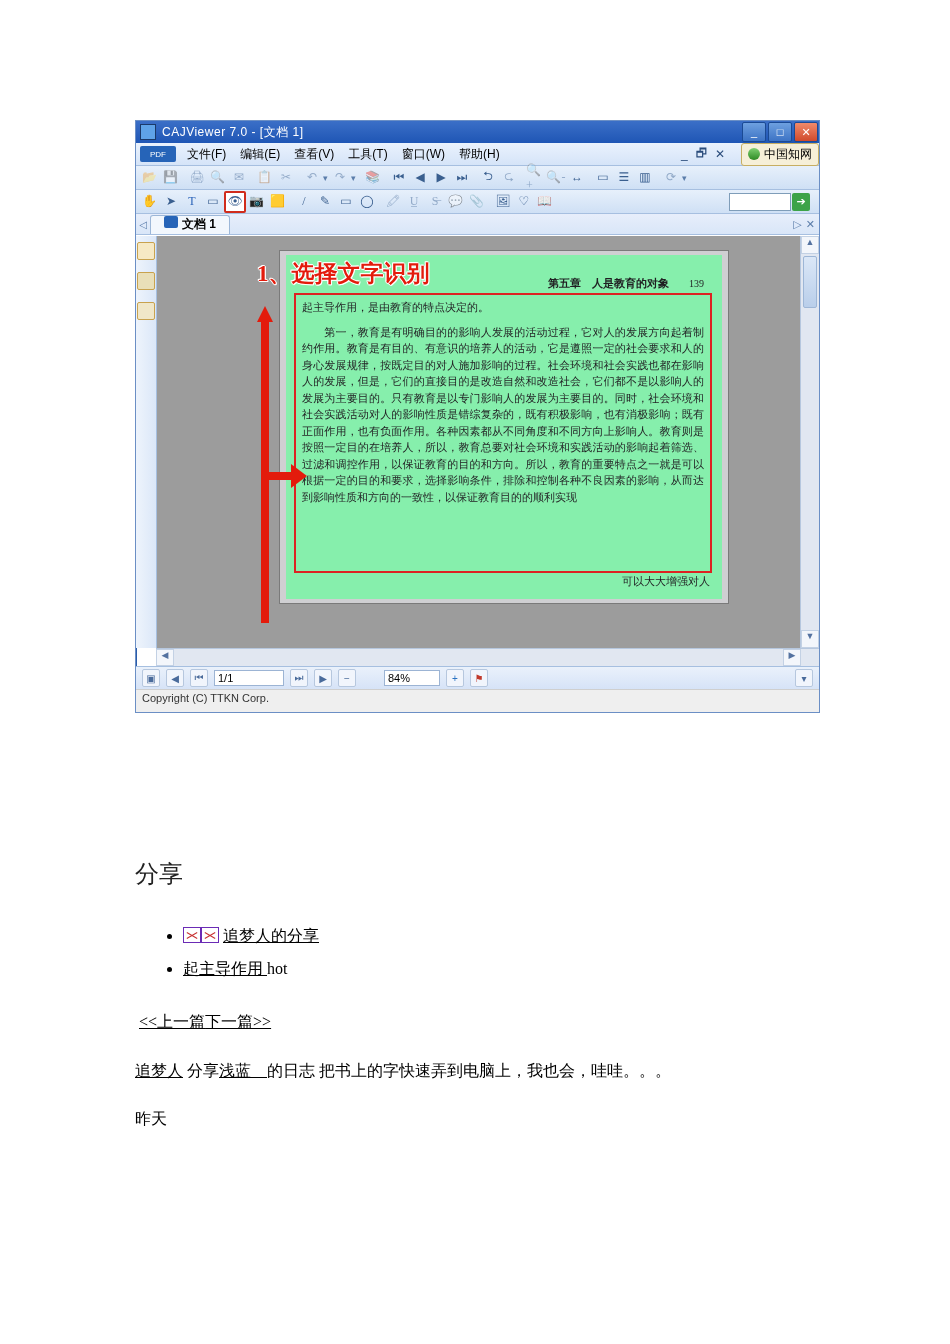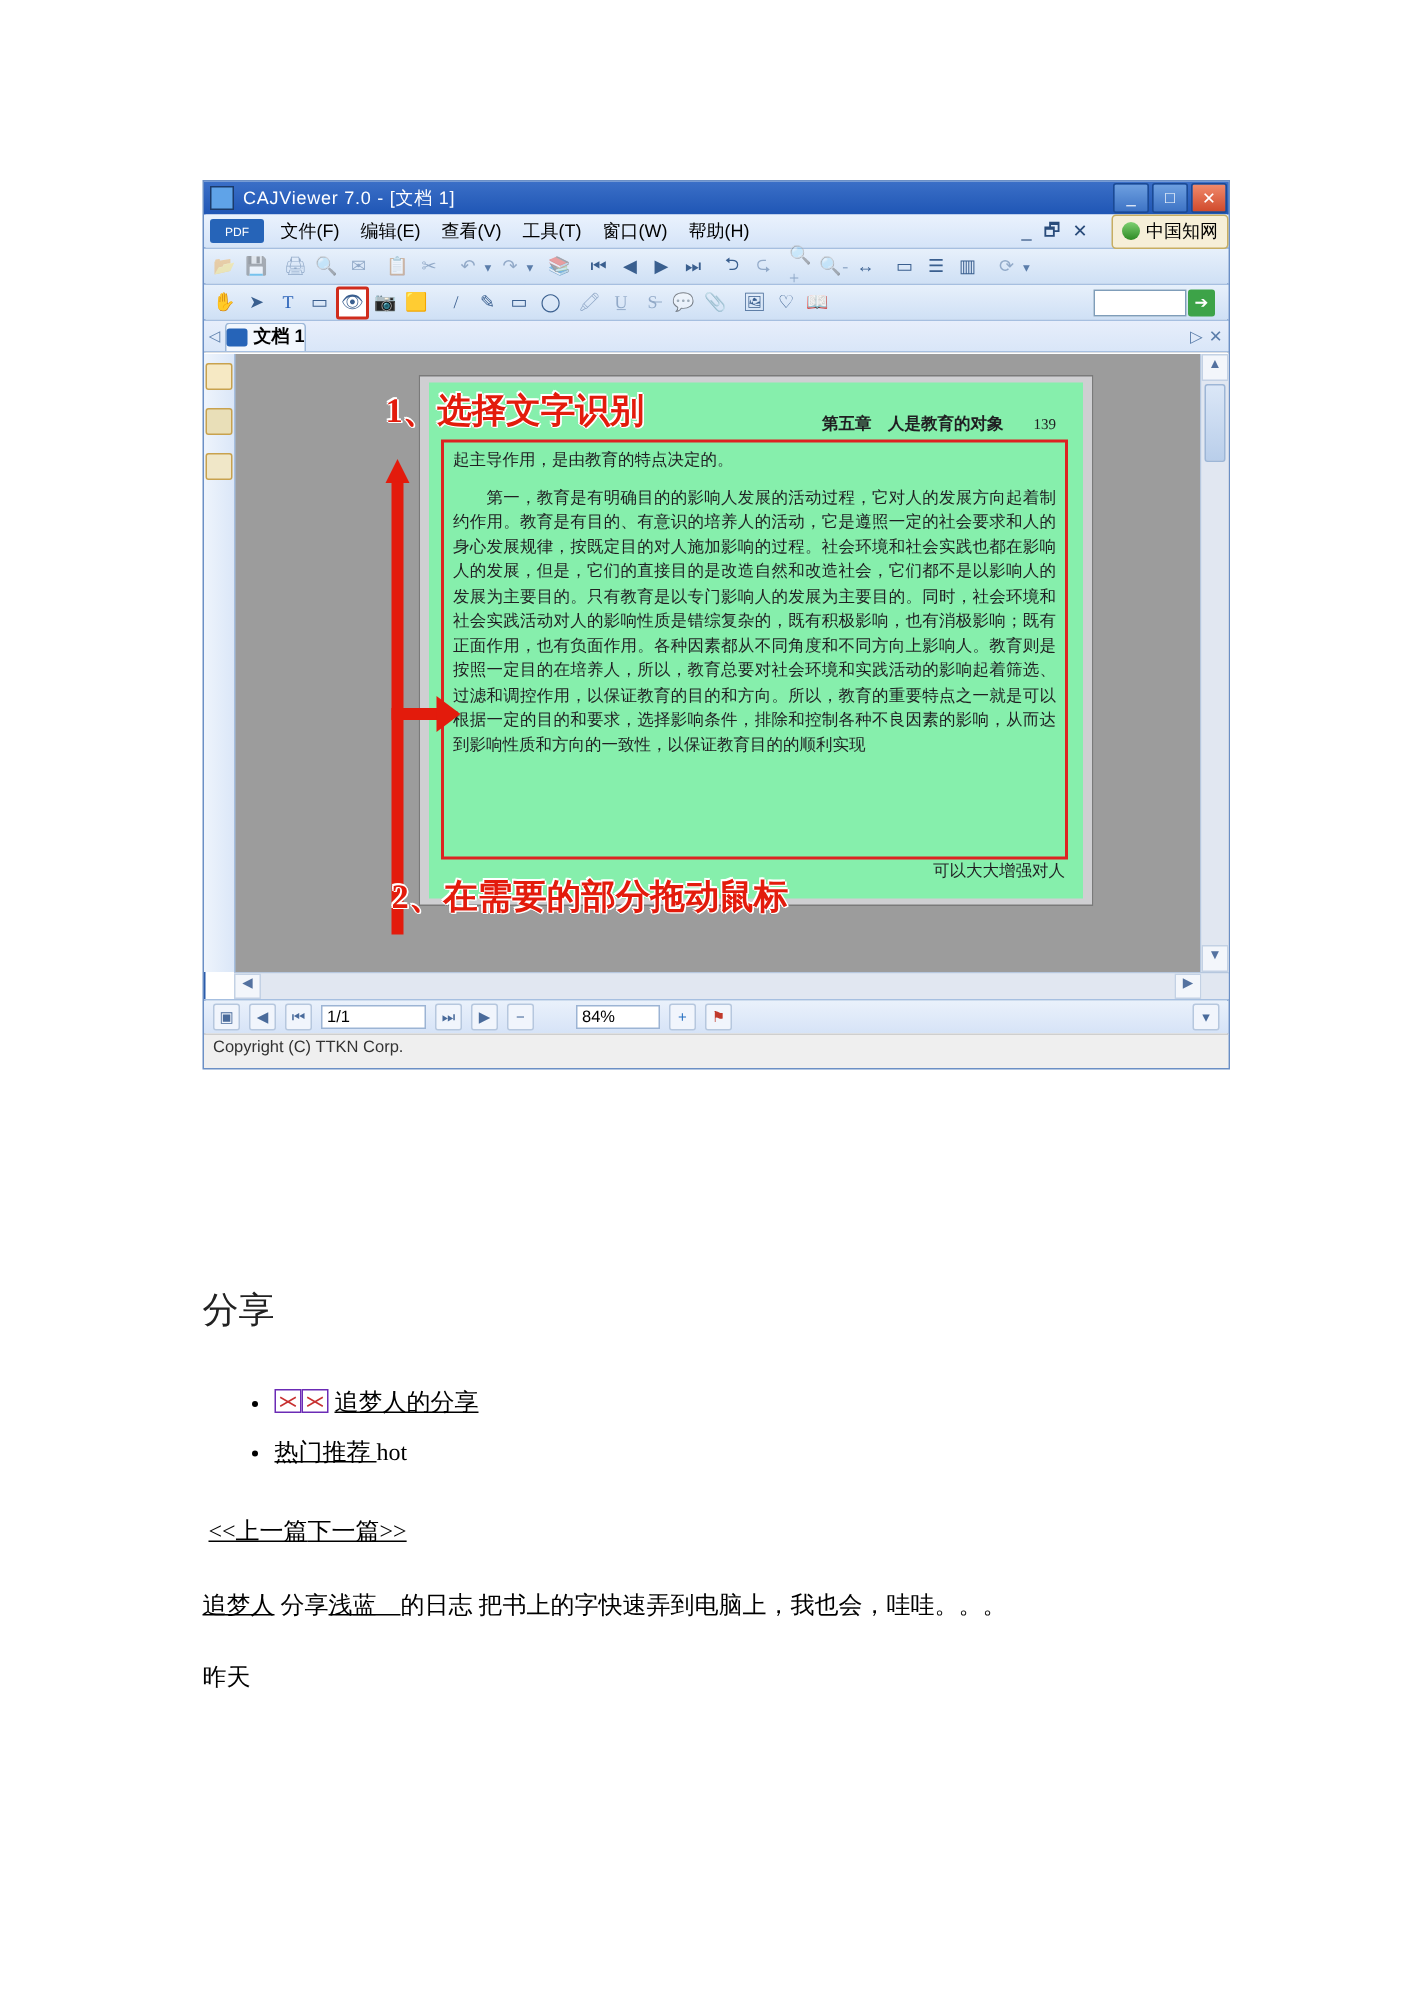--- a/index.html
+++ b/index.html
@@ -25,21 +25,21 @@
   .tbtn{width:18px;height:18px;display:flex;align-items:center;justify-content:center;font-size:12px;color:#3a5f8f;border:1px solid transparent;border-radius:2px}
   .tbtn.dim{opacity:.45}
   .tbtn.sel{border:2px solid #d02c1c;background:#fff}
   .tsep{width:4px;height:18px}
   .tdrop{width:6px;font-size:9px;color:#5b7daa}
   .toolbar .grn{width:18px;height:18px;background:#3da348;border-radius:2px;display:flex;align-items:center;justify-content:center;color:#fff;font-size:11px}
   .combo{height:16px;width:60px;background:#fff;border:1px solid #7f9db9;margin-left:6px}
   
   .tabstrip{height:20px;background:linear-gradient(#e7eefb,#d9e6f8);display:flex;align-items:center;border-bottom:1px solid #a6bfe0;font-size:12px;font-family:"Microsoft YaHei",sans-serif}
   .tabstrip .arrow{width:14px;text-align:center;color:#5b7daa;font-size:10px}
-  .doctab{display:flex;align-items:center;border:1px solid #9cb7d8;border-bottom:none;background:#f2f7fd;height:18px;padding:0 0;border-radius:3px 3px 0 0}
+  .doctab{display:flex;border:1px solid #9cb7d8;border-bottom:none;background:#f2f7fd;height:18px;padding:0 13px;border-radius:3px 3px 0 0}
   .doctab .pdf-mini{width:14px;height:12px;background:#2664b8;border-radius:2px;margin-right:4px}
   .doctab-label{font-weight:bold}
   .tabstrip .r{margin-left:auto;display:flex;align-items:center;gap:4px;color:#5b7daa;font-size:11px;padding-right:4px}
   
   .client{display:flex;height:412px;background:#9c9c9c;border-top:1px solid #fff}
   .sidebar{width:20px;background:linear-gradient(90deg,#eef4fc,#dbe7f8);border-right:1px solid #a6bfe0;display:flex;flex-direction:column;align-items:center;gap:12px;padding-top:6px}
   .sidebar .sbtn{width:16px;height:16px;border:1px solid #c8a24e;background:#f6e9c4;border-radius:2px}
   .sidebar .sbtn.b{background:#e9dfb8}
   .sidebar .sbtn.c{background:#f0e7c8}
   .canvas-scroll{flex:1;position:relative;overflow:hidden}
@@ -220,23 +220,20 @@
           </div>
         </div>
 
         <div class="red-arrow-up"></div>
         <div class="red-arrow-v"></div>
         <div class="red-arrow-h"></div>
         <div class="red-arrow-head"></div>
         <div class="overlay-label" style="left:100px;top:22px">
           <span>1、</span><span>选择文字识别</span>
         </div>
-        <div class="overlay-label" style="left:104px;top:346px">
-          <span>2、</span><span>在需要的部分拖动鼠标</span>
-        </div>
       </div>
 
       <div class="vscroll">
         <div class="arr">▲</div>
         <div class="track">
               <div class="thumb"></div>
             </div>
         <div class="arr">▼</div>
       </div>
     </div>
@@ -267,21 +264,21 @@
 </div>
 
 <div class="article">
   <h2>分享</h2>
   <ul>
     <li>
       <span class="ximg"></span><span class="ximg"></span>
       <a href="#">追梦人的分享</a>
     </li>
     <li>
-      <a href="#"><span>热门推荐 </span></a><span>hot</span>
+      <a href="#"><span>起主导作用 </span></a><span>hot</span>
     </li>
   </ul>
   <p class="navline">
     &nbsp;<a href="#">&lt;&lt;上一篇</a><a href="#">下一篇&gt;&gt;</a>
   </p>
   <p class="shareline">
     <a href="#">追梦人</a><span> 分享</span><a href="#">浅蓝　</a><span>的日志 把书上的字快速弄到电脑上，我也会，哇哇。。。</span>
   </p>
   <p class="timeline">昨天</p>
 </div>

